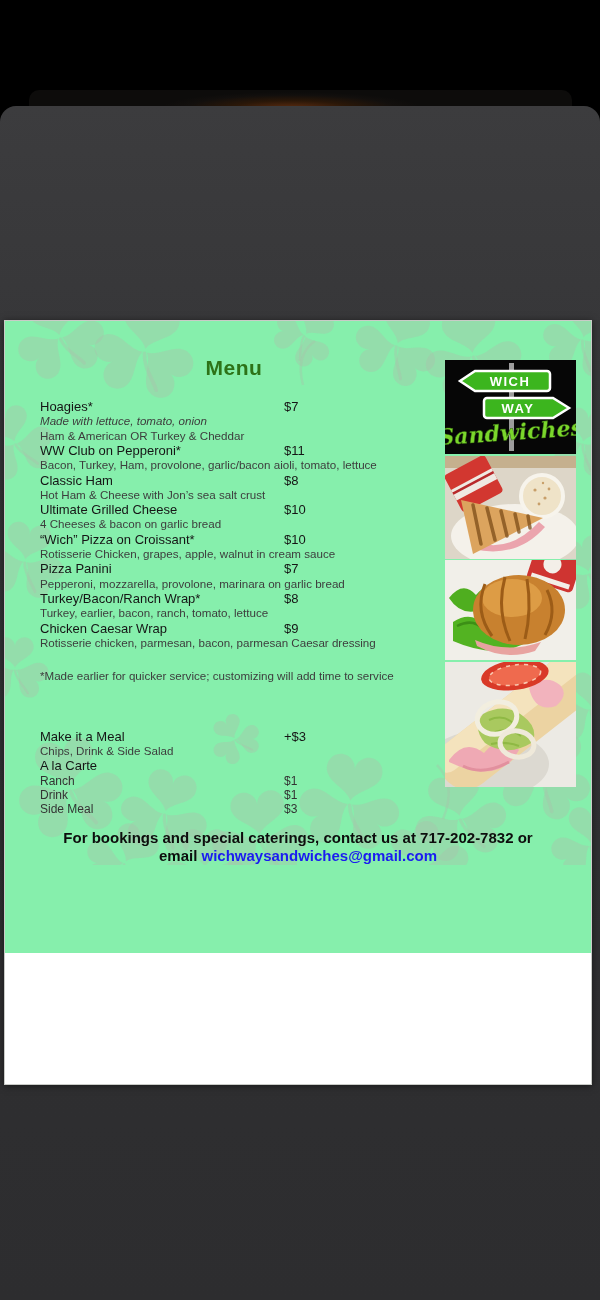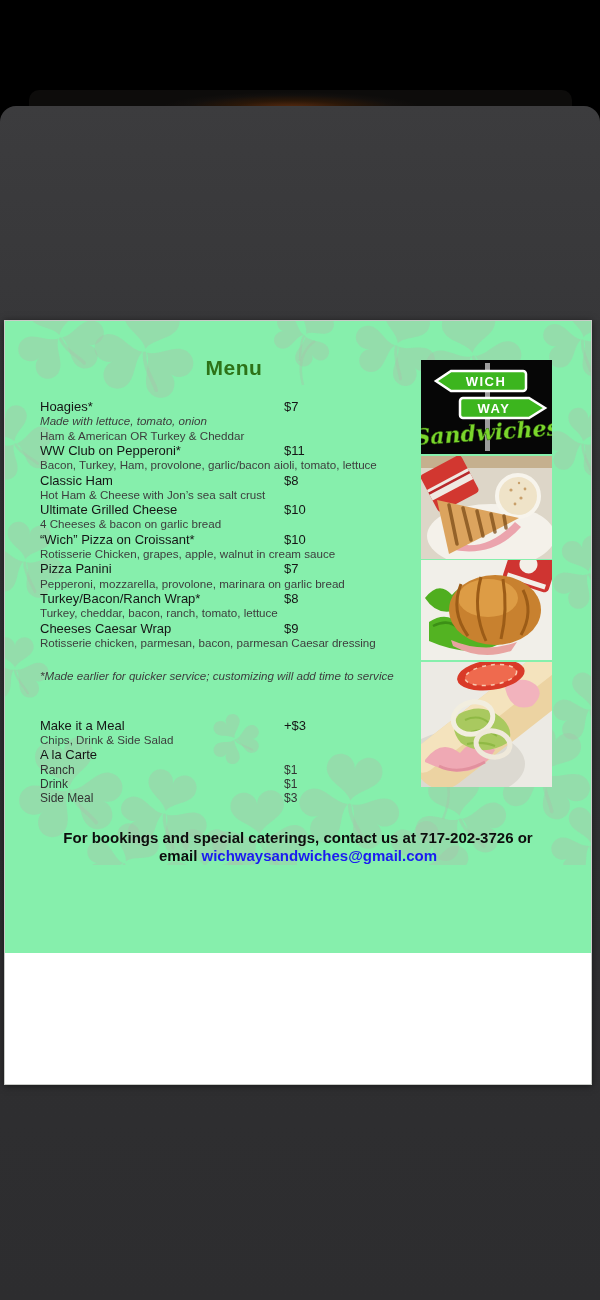--- a/index.html
+++ b/index.html
@@ -34,31 +34,31 @@
   .wm{position:absolute;left:0;top:0;width:586px;height:544px;display:block;}
   .menu-title{
     position:absolute;top:35px;left:0;width:458px;text-align:center;
     font-size:21px;font-weight:bold;color:#2d7218;letter-spacing:.5px;
   }
   .menu-list{position:absolute;left:35px;top:78px;width:400px;}
   .mi-row{position:relative;white-space:nowrap;font-size:13px;line-height:15.2px;font-weight:normal;color:#151515;}
   .mi-price{position:absolute;left:244px;top:0;}
   .mi-desc{font-size:11.6px;line-height:14.4px;color:#3d3d3d;white-space:nowrap;}
   .mi-desc.it{font-style:italic;}
-  .note{margin-top:19px;font-size:11.6px;line-height:14.4px;color:#3d3d3d;white-space:nowrap;font-style:italic;}
-  .meal{margin-top:34px;}
+  .note{margin-top:19px;font-size:11.6px;line-height:14.4px;color:#3d3d3d;white-space:nowrap;}
+  .meal{margin-top:45px;}
   .ala-row{position:relative;white-space:nowrap;font-size:12px;line-height:14.4px;font-weight:normal;color:#333;}
   .ala-row .mi-price{font-weight:normal;}
   .contact{
     position:absolute;left:0;top:508px;width:586px;text-align:center;
     font-weight:bold;font-size:15px;line-height:17.5px;color:#0d0d0d;
   }
   .contact a{color:#1b1bf0;cursor:pointer;}
   
-  .photos{position:absolute;left:416px;top:39px;width:131px;}
+  .photos{position:absolute;left:440px;top:39px;width:131px;}
   .ph{display:block;width:131px;overflow:hidden;}
   .ph svg{display:block;width:100%;height:100%;}
   .ph-logo{height:94px;margin-bottom:2px;}
   .ph-panini{height:103px;margin-bottom:1px;}
   .ph-croissant{height:100px;margin-bottom:2px;}
   .ph-hoagie{height:125px;}
 </style>
 </head>
 <body>
 
@@ -121,22 +121,22 @@
               <div class="mi-desc">Bacon, Turkey, Ham, provolone, garlic/bacon aioli, tomato, lettuce</div>
               <div class="mi-row"><span>Classic Ham</span><span class="mi-price">$8</span></div>
               <div class="mi-desc">Hot Ham &amp; Cheese with Jon’s sea salt crust</div>
               <div class="mi-row"><span>Ultimate Grilled Cheese</span><span class="mi-price">$10</span></div>
               <div class="mi-desc">4 Cheeses &amp; bacon on garlic bread</div>
               <div class="mi-row"><span>“Wich” Pizza on Croissant*</span><span class="mi-price">$10</span></div>
               <div class="mi-desc">Rotisserie Chicken, grapes, apple, walnut in cream sauce</div>
               <div class="mi-row"><span>Pizza Panini</span><span class="mi-price">$7</span></div>
               <div class="mi-desc">Pepperoni, mozzarella, provolone, marinara on garlic bread</div>
               <div class="mi-row"><span>Turkey/Bacon/Ranch Wrap*</span><span class="mi-price">$8</span></div>
-              <div class="mi-desc">Turkey, cheddar, bacon, ranch, tomato, lettuce</div>
-              <div class="mi-row"><span>Cheeses Caesar Wrap</span><span class="mi-price">$9</span></div>
+              <div class="mi-desc">Turkey, earlier, bacon, ranch, tomato, lettuce</div>
+              <div class="mi-row"><span>Chicken Caesar Wrap</span><span class="mi-price">$9</span></div>
               <div class="mi-desc">Rotisserie chicken, parmesan, bacon, parmesan Caesar dressing</div>
             </div>
 
           <div class="note">*Made earlier for quicker service; customizing will add time to service</div>
 
           <div class="meal">
             <div class="mi-row">
               <span>Make it a Meal</span>
               <span class="mi-price">+$3</span>
             </div>
@@ -144,21 +144,21 @@
             <div class="mi-row">A la Carte</div>
             <div id="ala-host">
                 <div class="ala-row"><span>Ranch</span><span class="mi-price">$1</span></div>
                 <div class="ala-row"><span>Drink</span><span class="mi-price">$1</span></div>
                 <div class="ala-row"><span>Side Meal</span><span class="mi-price">$3</span></div>
               </div>
           </div>
         </div>
 
         <div class="contact">
-          <div>For bookings and special caterings, contact us at 717-202-3726 or</div>
+          <div>For bookings and special caterings, contact us at 717-202-7832 or</div>
           <div><span>email</span> <a>wichwaysandwiches@gmail.com</a></div>
         </div>
 
         <div class="photos">
 
           <div class="ph ph-logo">
             <svg viewBox="0 0 131 94">
               <rect width="131" height="94" fill="#060606"></rect>
               <rect x="64" y="3" width="5" height="88" fill="#9c9c9c"></rect>
               <path d="M30,11 h72 a3,3 0 0 1 3,3 v14 a3,3 0 0 1 -3,3 h-72 l-15,-10 z" fill="#3cb51e" stroke="#ffffff" stroke-width="2.5"></path>

